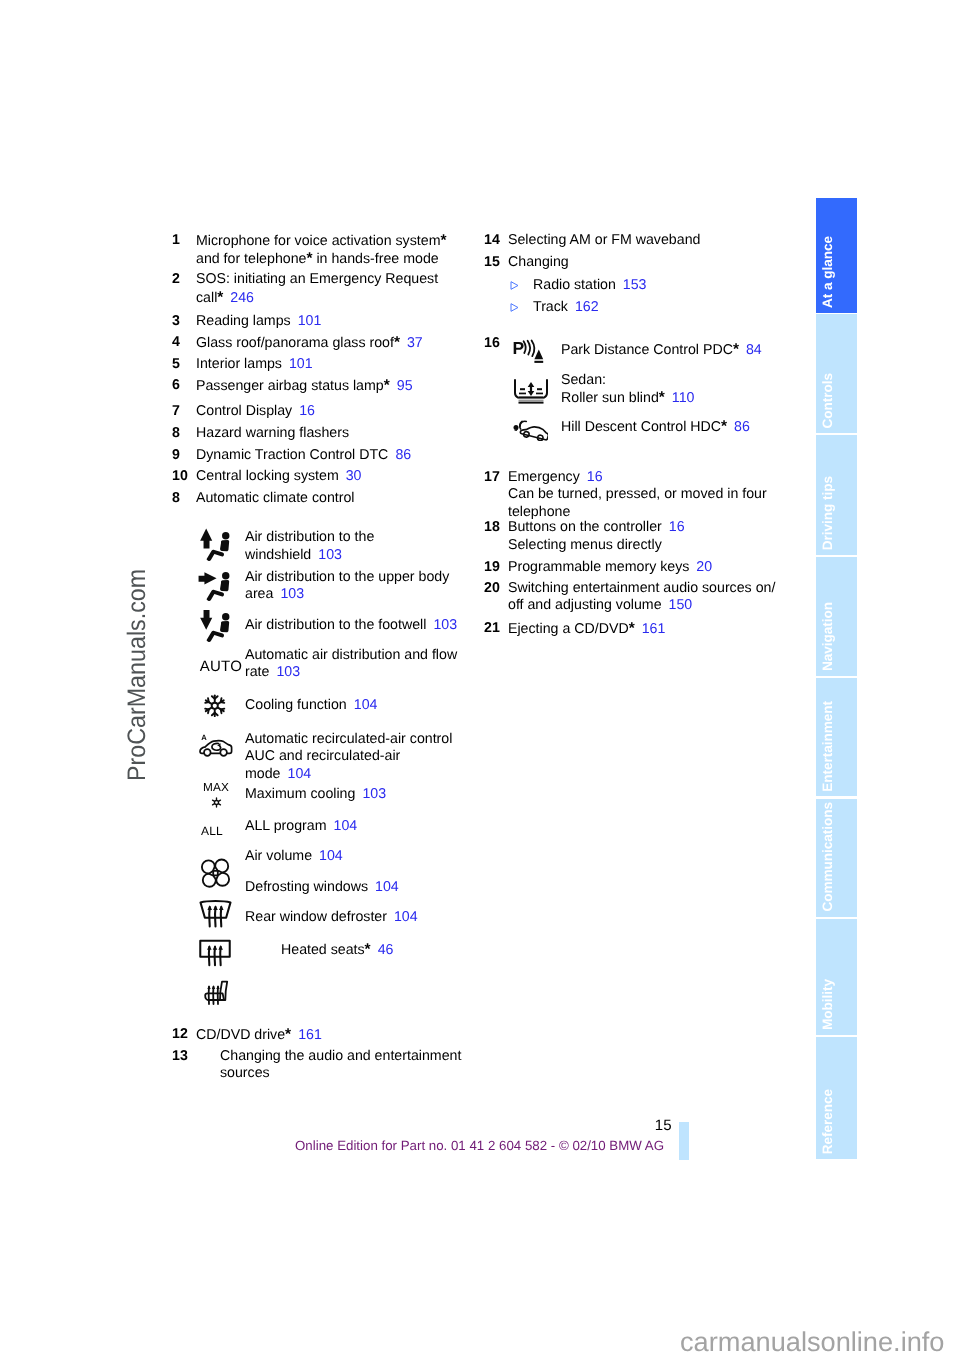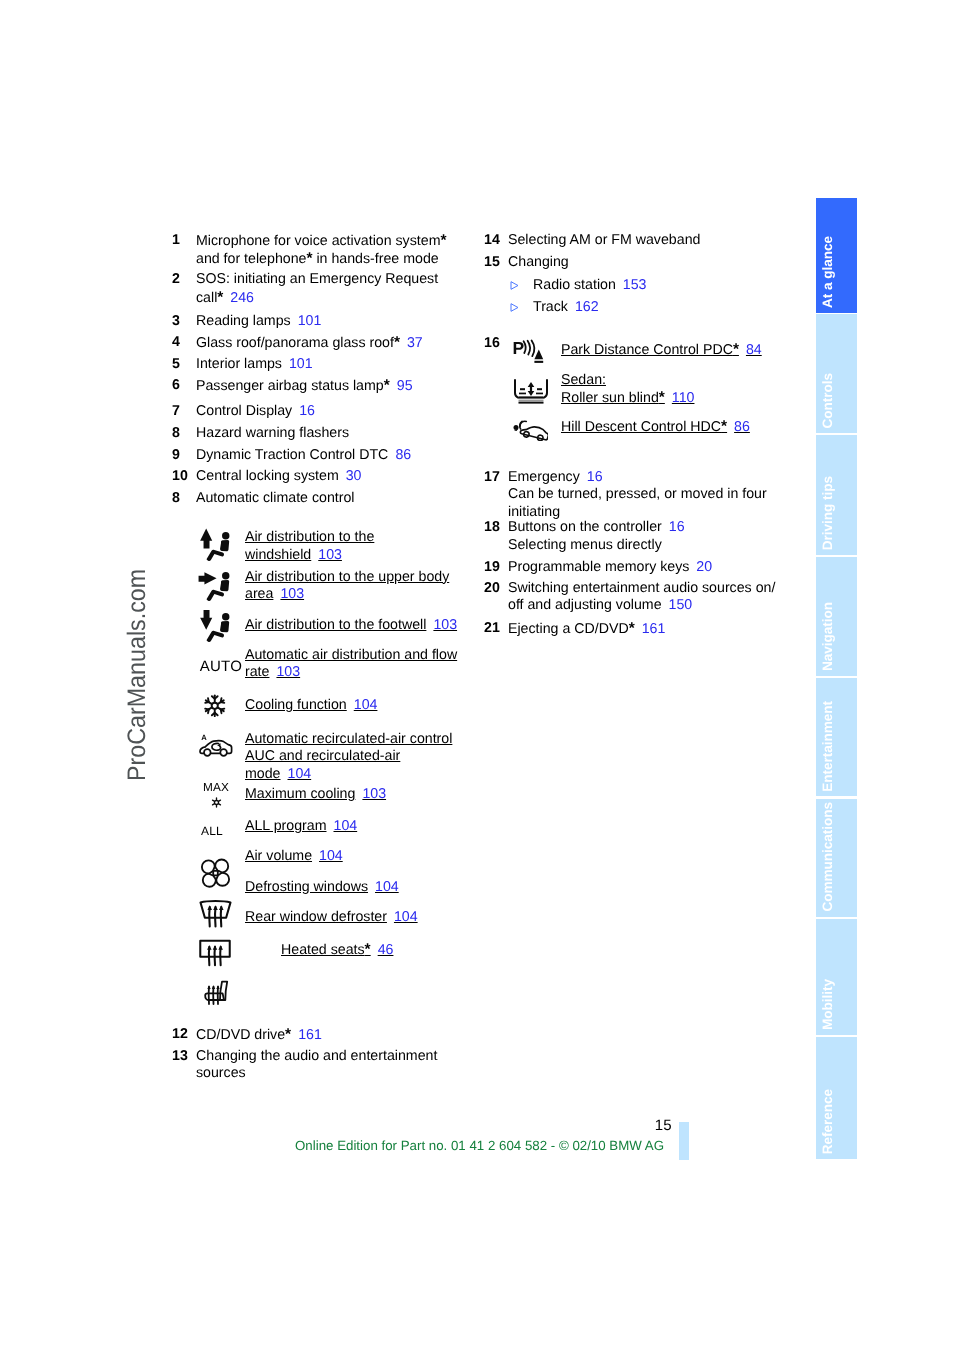--- a/index.html
+++ b/index.html
@@ -23,38 +23,38 @@
 
   
   .sub{display:flex;align-items:flex-start;margin-left:24px;margin-bottom:1.7px;}
   .tri{flex:0 0 23px;line-height:17.4px;padding-left:2px;}
   .tri svg{vertical-align:-1px;}
   .iauto{font-size:11.2px;letter-spacing:.2px;white-space:nowrap;}
   
   .climate{position:relative;}
   .crow{position:absolute;left:0;width:100%;}
   .cico{position:absolute;display:flex;align-items:center;justify-content:flex-start;}
-  .ctxt{position:absolute;left:73px;line-height:17.4px;top:0;text-decoration:underline;}
+  .ctxt{position:absolute;left:73px;line-height:17.4px;top:0;}
 
   
   .tabs{position:absolute;left:816px;top:198px;width:41px;height:961px;}
   .tab{width:41px;background:#bfe4fe;color:#fff;position:absolute;left:0;
        overflow:hidden;}
   .tab.active{background:#336afd;}
   .tab span{position:absolute;left:4px;right:0;bottom:5px;
             writing-mode:vertical-rl;transform:rotate(180deg);
             text-align:left;
             white-space:nowrap;font-weight:bold;font-size:13.6px;
             letter-spacing:-0.05px;}
 
   
   .pageno{position:absolute;left:500px;top:1116.6px;width:171.5px;text-align:right;
           font-size:15.0px;line-height:17.4px;color:#000;}
   .footline{position:absolute;left:295px;top:1137.4px;
-            font-size:13.3px;line-height:17.4px;color:#15803d;white-space:nowrap;}
+            font-size:13.3px;line-height:17.4px;color:#701a75;white-space:nowrap;}
   .footbar{position:absolute;left:679px;top:1121.9px;width:10px;height:37.8px;
            background:#bfe4fe;}
 
   
   .wm-side{position:absolute;left:125.0px;top:781px;
            transform:rotate(-90deg) scaleX(0.92);transform-origin:0 0;
            font-size:25.3px;line-height:25.3px;color:#4f5355;
            letter-spacing:0px;white-space:nowrap;}
   .wm-bot{position:absolute;left:680px;top:1325.5px;
           font-size:27.2px;line-height:31px;color:#a3a3a3;
@@ -312,21 +312,21 @@
             <div><span>Heated seats</span><span class="ast">*</span><span class="sp"></span><span class="pg">46</span></div>
           </div>
         </div>
       </div>
       <div class="row" style="position: absolute; left: 0px; right: 0px; top: 795px;">
         <div class="num">12</div>
         <div class="txt">
           <div><span>CD/DVD drive</span><span class="ast">*</span><span class="sp"></span><span class="pg">161</span></div>
         </div>
       </div>
-      <div class="row" style="position: absolute; left: 0px; right: 0px; top: 817.4px;">
+      <div class="row" style="position: absolute; left: 0px; right: 0px; top: 817.4px; gap: 24px;">
         <div class="num">13</div>
         <div class="txt">
           <div><span>Changing the audio and entertainment</span></div>
           <div><span>sources</span></div>
         </div>
       </div>
     </div>
   <div class="col colR" id="colR">
       <div class="row" style="position: absolute; left: 0px; right: 0px; top: 1.4px;">
         <div class="num">14</div>
@@ -406,21 +406,21 @@
         </div>
         <div class="ctxt" style="left:77px;top:83.5px;">
           <div><span>Hill Descent Control HDC</span><span class="ast">*</span><span class="sp"></span><span class="pg">86</span></div>
         </div>
       </div>
       <div class="row" style="position: absolute; left: 0px; right: 0px; top: 238.1px;">
         <div class="num">17</div>
         <div class="txt">
           <div><span>Emergency</span><span class="sp"></span><span class="pg">16</span></div>
           <div><span>Can be turned, pressed, or moved in four</span></div>
-          <div><span>initiating</span></div>
+          <div><span>telephone</span></div>
         </div>
       </div>
       <div class="row" style="position: absolute; left: 0px; right: 0px; top: 288.5px;">
         <div class="num">18</div>
         <div class="txt">
           <div><span>Buttons on the controller</span><span class="sp"></span><span class="pg">16</span></div>
           <div><span>Selecting menus directly</span></div>
         </div>
       </div>
       <div class="row" style="position: absolute; left: 0px; right: 12px; top: 328px;">
@@ -469,13 +469,14 @@
       <div class="tab" style="height: 122.5px; top: 838.8px;">
         <span>Reference</span>
       </div>
     </div>
 
   <div class="pageno">15</div>
   <div class="footline">Online Edition for Part no. 01 41 2 604 582 - © 02/10 BMW AG</div>
   <div class="footbar"></div>
 
   <div class="wm-side">ProCarManuals.com</div>
+  <div class="wm-bot">carmanualsonline.info</div>
 </div>
 
 </body></html>

